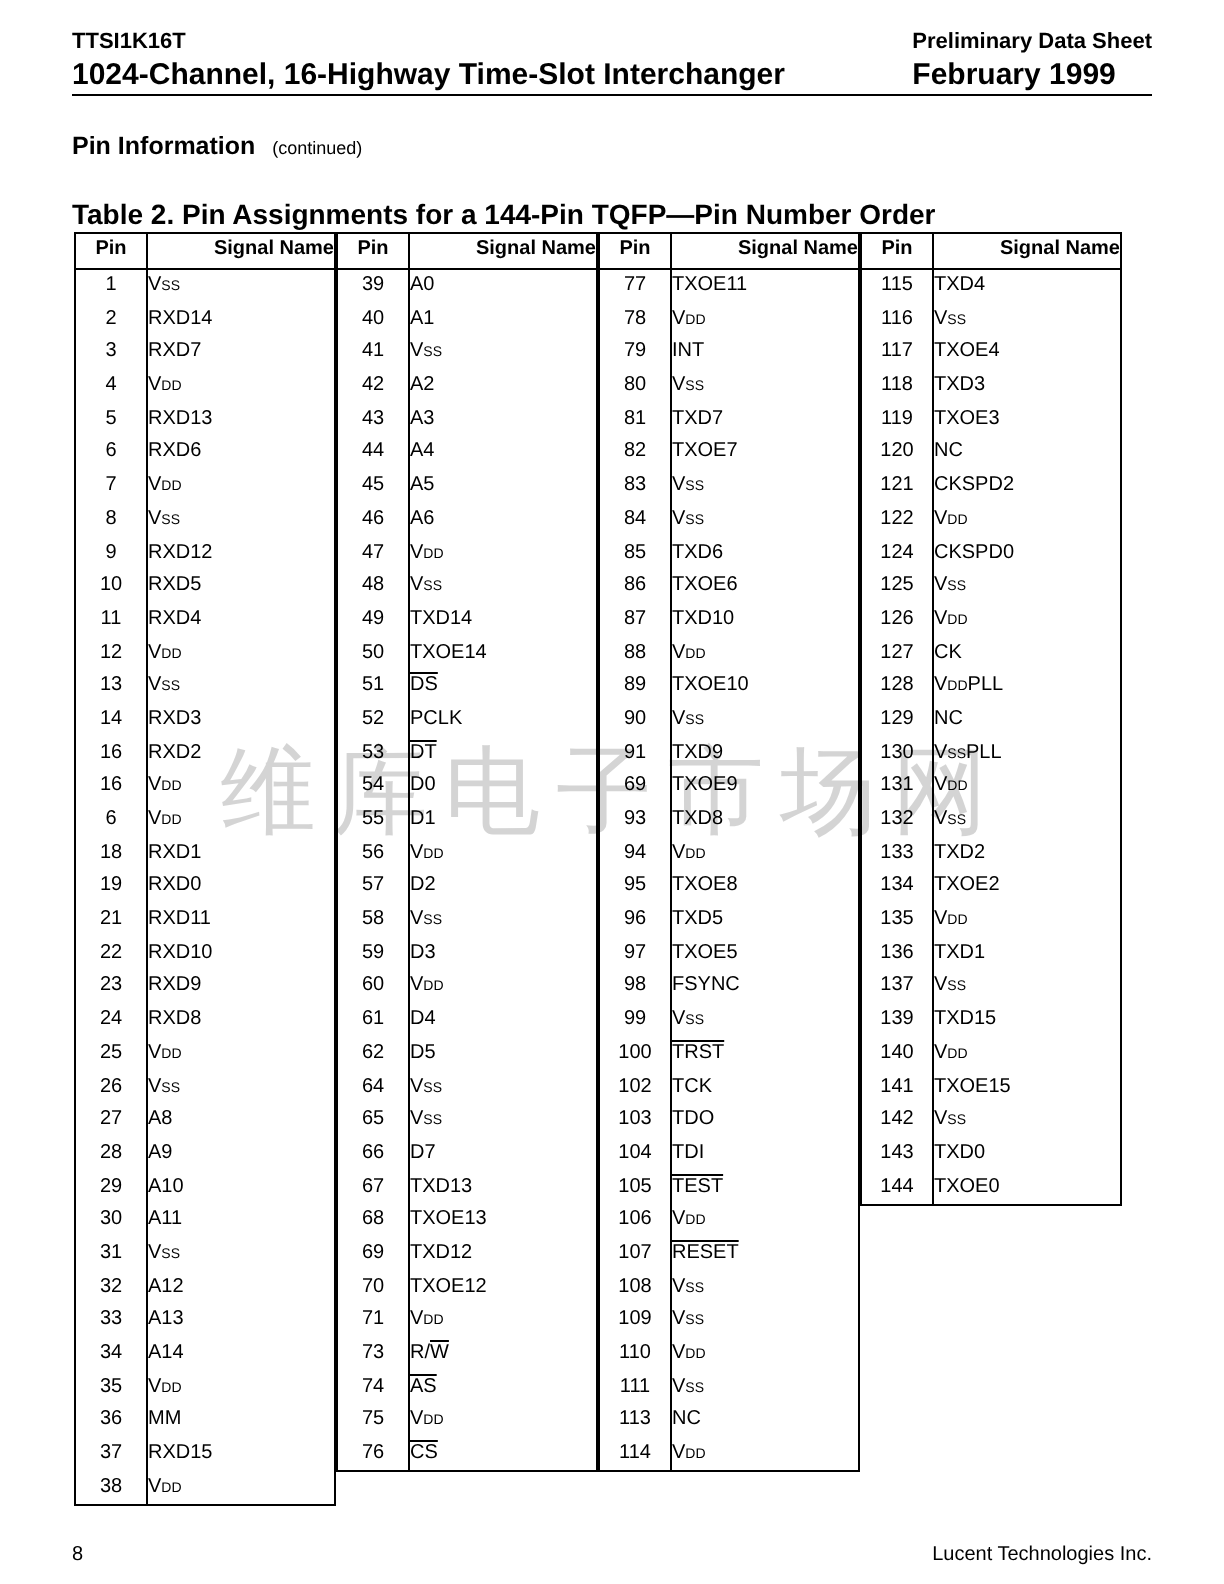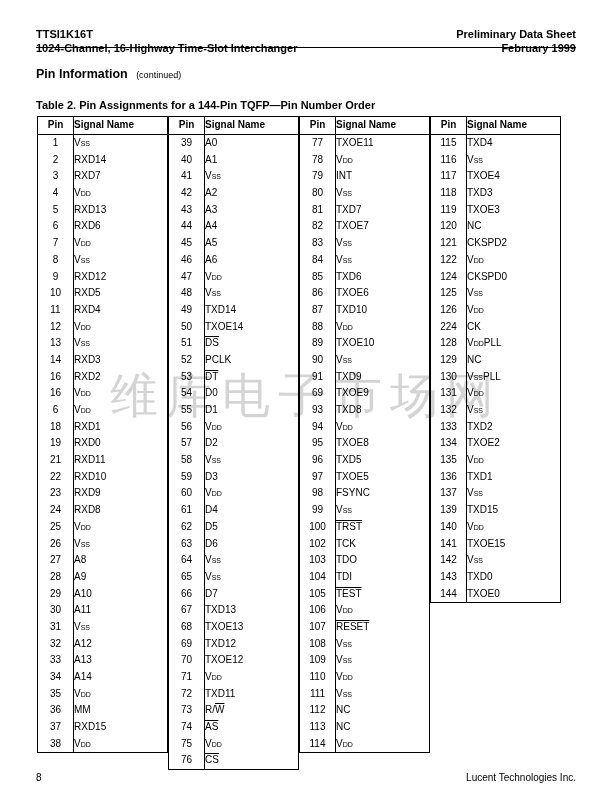--- a/index.html
+++ b/index.html
@@ -7,45 +7,45 @@
     position: relative;
     width: 612px;
     height: 792px;
     background: #ffffff;
     font-family: "Liberation Sans", sans-serif;
     color: #000000;
     overflow: hidden;
   }
   .header {
     position: absolute;
-    top: 28px;
+    top: 15px;
     left: 36px;
     right: 36px;
     display: flex;
     justify-content: space-between;
   }
-  .header-right { text-align: right; }
+  .header-right { }
   .h-line1 { font-size: 11px; font-weight: bold; line-height: 1.2; }
-  .h-line2 { font-size: 11px; font-weight: bold; line-height: 1.2; margin-top: 1px; }
+  .h-line2 { font-size: 15px; font-weight: bold; line-height: 1.2; margin-top: 1px; }
   .rule {
     position: absolute;
     top: 47px;
     left: 36px;
     right: 36px;
     height: 1px;
     background: #000000;
   }
   .section-heading { position: absolute; top: 64px; left: 36px; }
   .sh-main { font-size: 12.5px; font-weight: bold; }
   .sh-cont { font-size: 9px; font-weight: normal; margin-left: 4px; }
   .table-caption {
     position: absolute;
     top: 99px;
     left: 36px;
-    font-size: 11px;
+    font-size: 14px;
     font-weight: bold;
   }
   .watermark {
     position: absolute;
     top: 364px;
     left: 50%;
     transform: translateX(-50%);
     font-size: 48px;
     color: #404040;
     opacity: 0.22;
@@ -86,21 +86,21 @@
   }
   .pin-cell {
     width: 35px;
     border-right: 1px solid #000000;
     text-align: center;
   }
   .sig-cell {
     text-align: left;
     padding-left: 5px;
   }
-  th.sig-cell { text-align: left; padding-left: 0; }
+  th.sig-cell { text-align: right; padding-left: 0; }
   .sub { font-size: 0.7em; }
   .ovl { text-decoration: overline; }
   .footer {
     position: absolute;
     bottom: 9px;
     left: 36px;
     right: 36px;
     display: flex;
     justify-content: space-between;
     font-size: 10px;
@@ -390,24 +390,20 @@
           </tr>
           <tr>
             <td class="pin-cell">61</td>
             <td class="sig-cell">D4</td>
           </tr>
           <tr>
             <td class="pin-cell">62</td>
             <td class="sig-cell">D5</td>
           </tr>
           <tr>
-            <td class="pin-cell">63</td>
-            <td class="sig-cell">D6</td>
-          </tr>
-          <tr>
             <td class="pin-cell">64</td>
             <td class="sig-cell">V<span class="sub">SS</span></td>
           </tr>
           <tr>
             <td class="pin-cell">65</td>
             <td class="sig-cell">V<span class="sub">SS</span></td>
           </tr>
           <tr>
             <td class="pin-cell">66</td>
             <td class="sig-cell">D7</td>
@@ -424,24 +420,20 @@
             <td class="pin-cell">69</td>
             <td class="sig-cell">TXD12</td>
           </tr>
           <tr>
             <td class="pin-cell">70</td>
             <td class="sig-cell">TXOE12</td>
           </tr>
           <tr>
             <td class="pin-cell">71</td>
             <td class="sig-cell">V<span class="sub">DD</span></td>
-          </tr>
-          <tr>
-            <td class="pin-cell">72</td>
-            <td class="sig-cell">TXD11</td>
           </tr>
           <tr>
             <td class="pin-cell">73</td>
             <td class="sig-cell">R/<span class="ovl">W</span></td>
           </tr>
           <tr>
             <td class="pin-cell">74</td>
             <td class="sig-cell"><span class="ovl">AS</span></td>
           </tr>
           <tr>
@@ -592,24 +584,20 @@
           </tr>
           <tr>
             <td class="pin-cell">110</td>
             <td class="sig-cell">V<span class="sub">DD</span></td>
           </tr>
           <tr>
             <td class="pin-cell">111</td>
             <td class="sig-cell">V<span class="sub">SS</span></td>
           </tr>
           <tr>
-            <td class="pin-cell">112</td>
-            <td class="sig-cell">NC</td>
-          </tr>
-          <tr>
             <td class="pin-cell">113</td>
             <td class="sig-cell">NC</td>
           </tr>
           <tr>
             <td class="pin-cell">114</td>
             <td class="sig-cell">V<span class="sub">DD</span></td>
           </tr>
         </tbody>
       </table>
       <table class="pin-table">
@@ -658,21 +646,21 @@
           </tr>
           <tr>
             <td class="pin-cell">125</td>
             <td class="sig-cell">V<span class="sub">SS</span></td>
           </tr>
           <tr>
             <td class="pin-cell">126</td>
             <td class="sig-cell">V<span class="sub">DD</span></td>
           </tr>
           <tr>
-            <td class="pin-cell">224</td>
+            <td class="pin-cell">127</td>
             <td class="sig-cell">CK</td>
           </tr>
           <tr>
             <td class="pin-cell">128</td>
             <td class="sig-cell">V<span class="sub">DD</span>PLL</td>
           </tr>
           <tr>
             <td class="pin-cell">129</td>
             <td class="sig-cell">NC</td>
           </tr>

